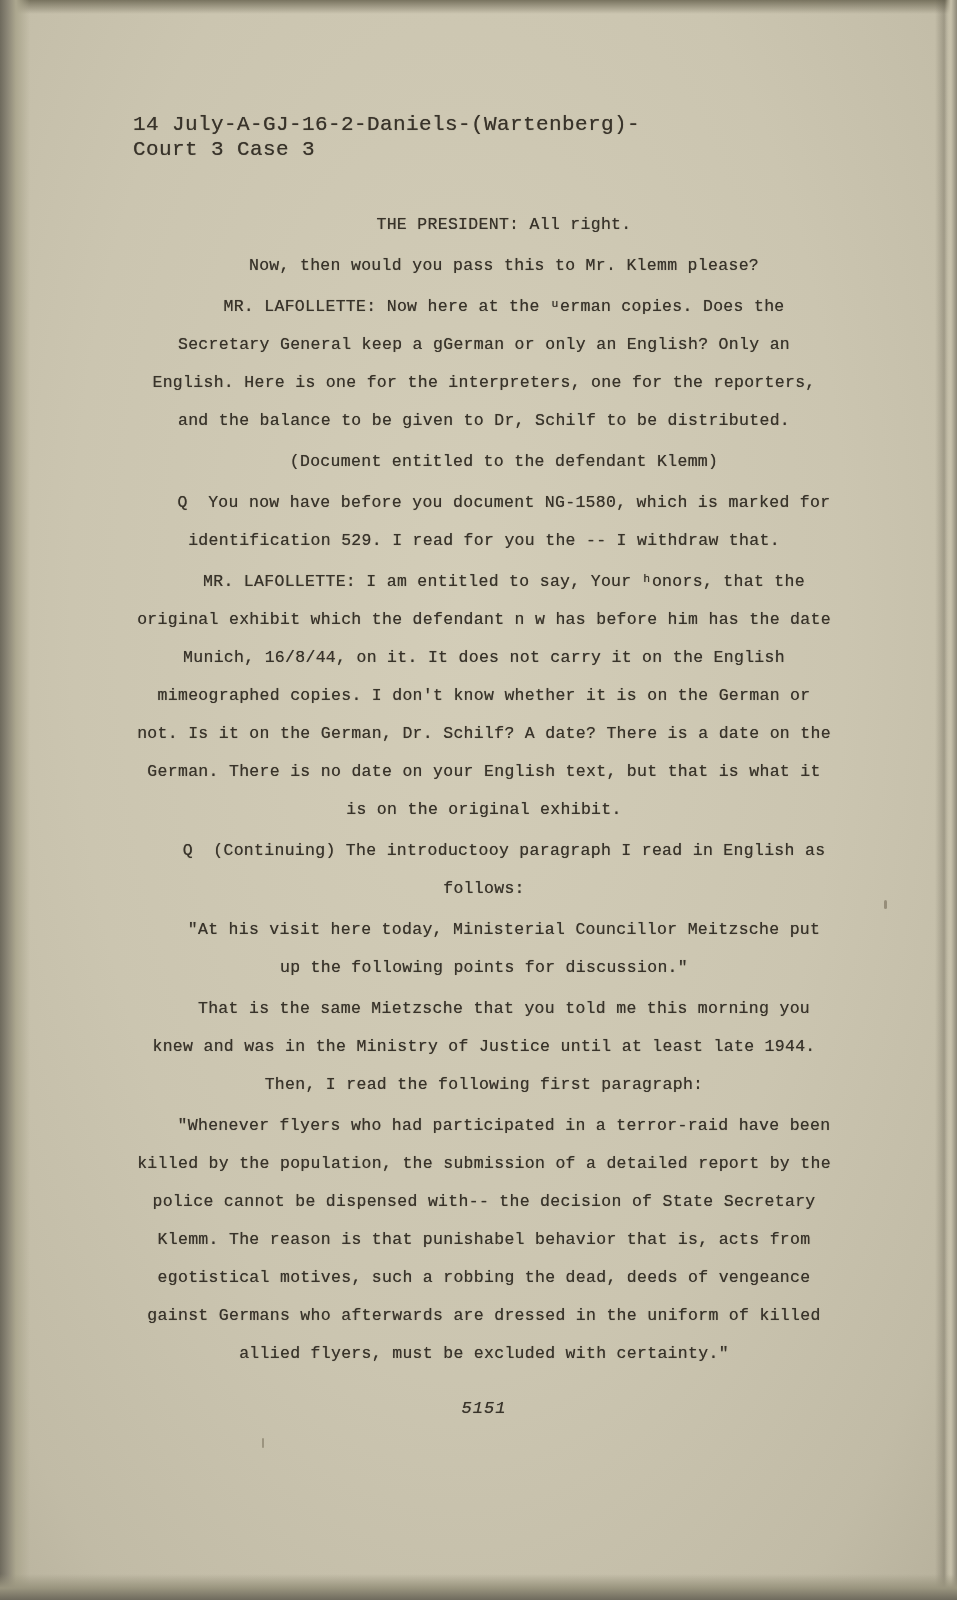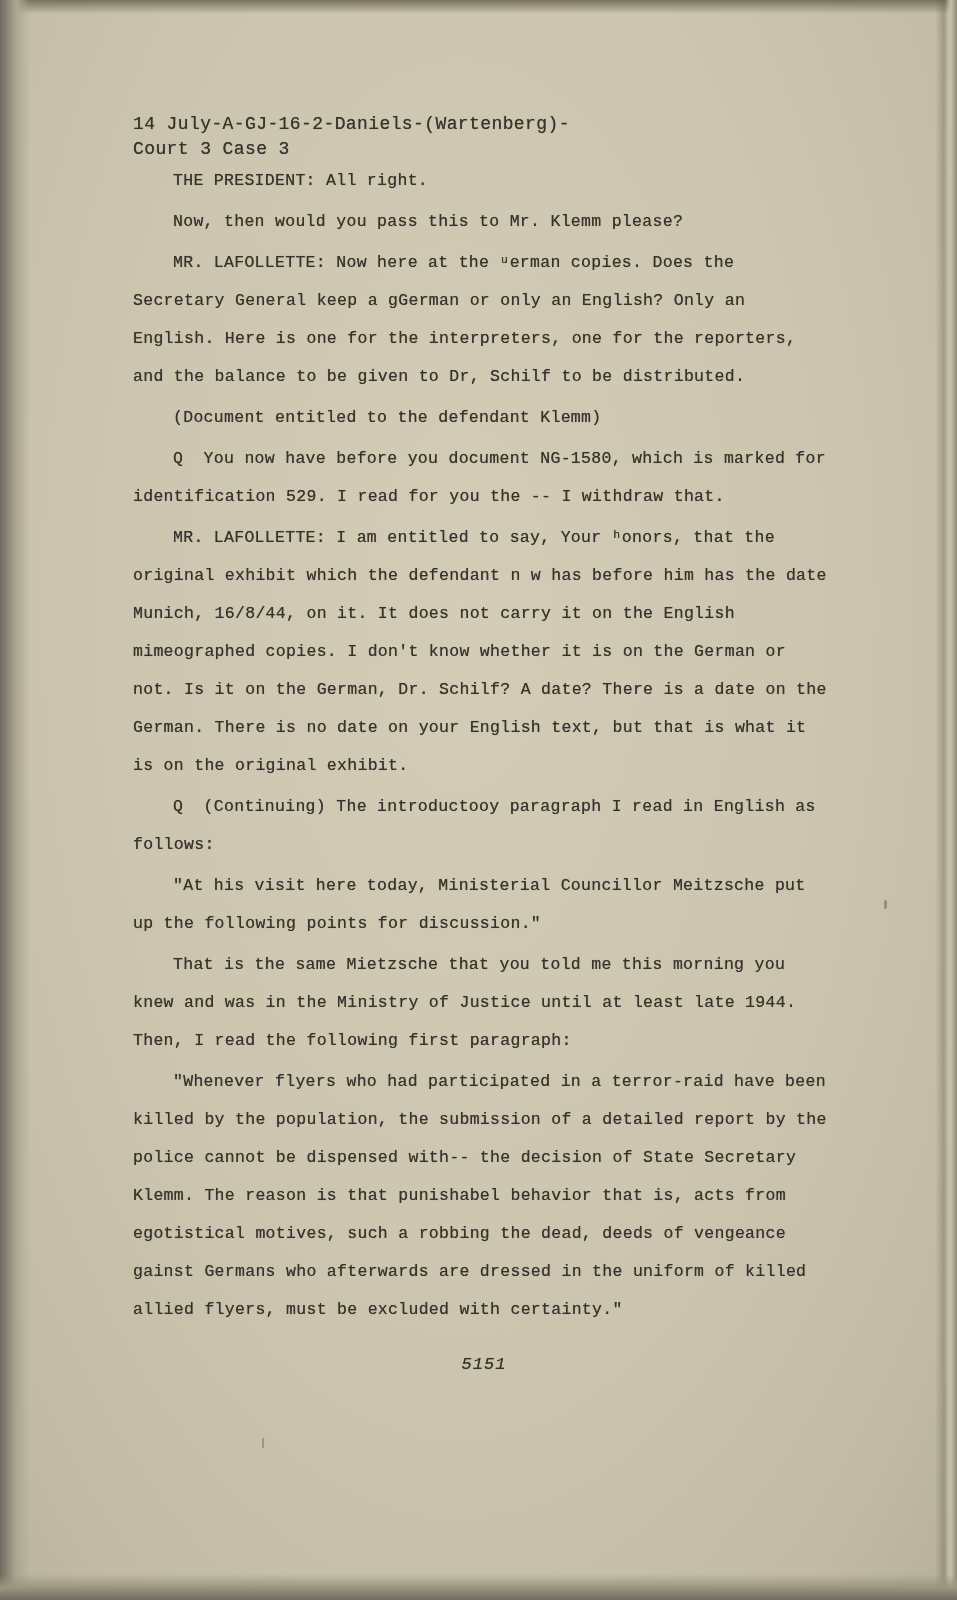--- a/index.html
+++ b/index.html
@@ -41,33 +41,35 @@
       linear-gradient(270deg, rgba(0,0,0,0) 8px, rgba(90,85,70,0.35) 13px, rgba(0,0,0,0) 22px);
     pointer-events: none;
   }
   .page-inner {
     position: absolute;
     left: 133px;
     top: 112px;
     width: 702px;
   }
   .header {
-    font-size: 18px;
+    font-size: 21px;
     line-height: 25px;
     letter-spacing: 0.4px;
+    margin-bottom: 44px;
     text-shadow: 0 0 0.7px rgba(56,51,42,0.75);
   }
   .doc-body p {
     margin: 0 0 3px 0;
     font-size: 16.5px;
     line-height: 38px;
     letter-spacing: 0.3px;
     white-space: pre-wrap;
     text-indent: 40px;
     text-shadow: 0 0 0.7px rgba(56,51,42,0.75);
+    text-align: center;
   }
   .doc-body p.flush {
     text-indent: 0;
   }
   .page-number {
     margin-top: 26px;
     text-align: center;
     font-size: 17px;
     letter-spacing: 1px;
     text-shadow: 0 0 0.7px rgba(56,51,42,0.75);

